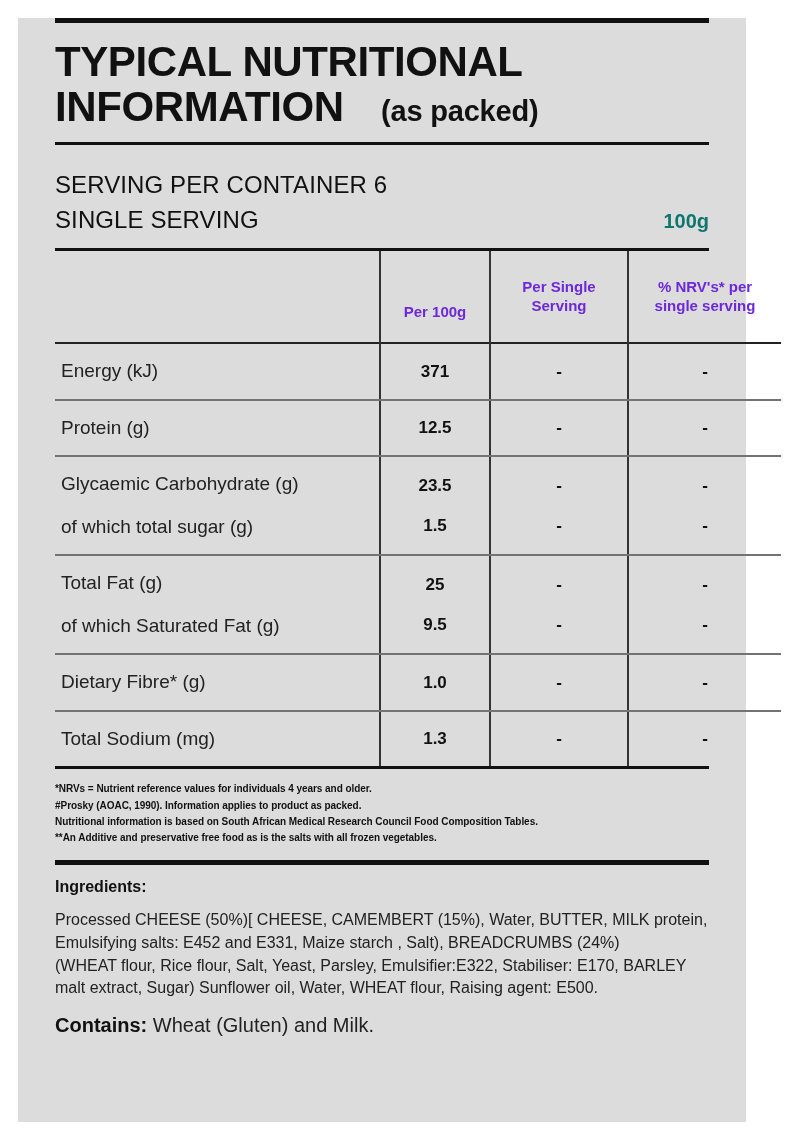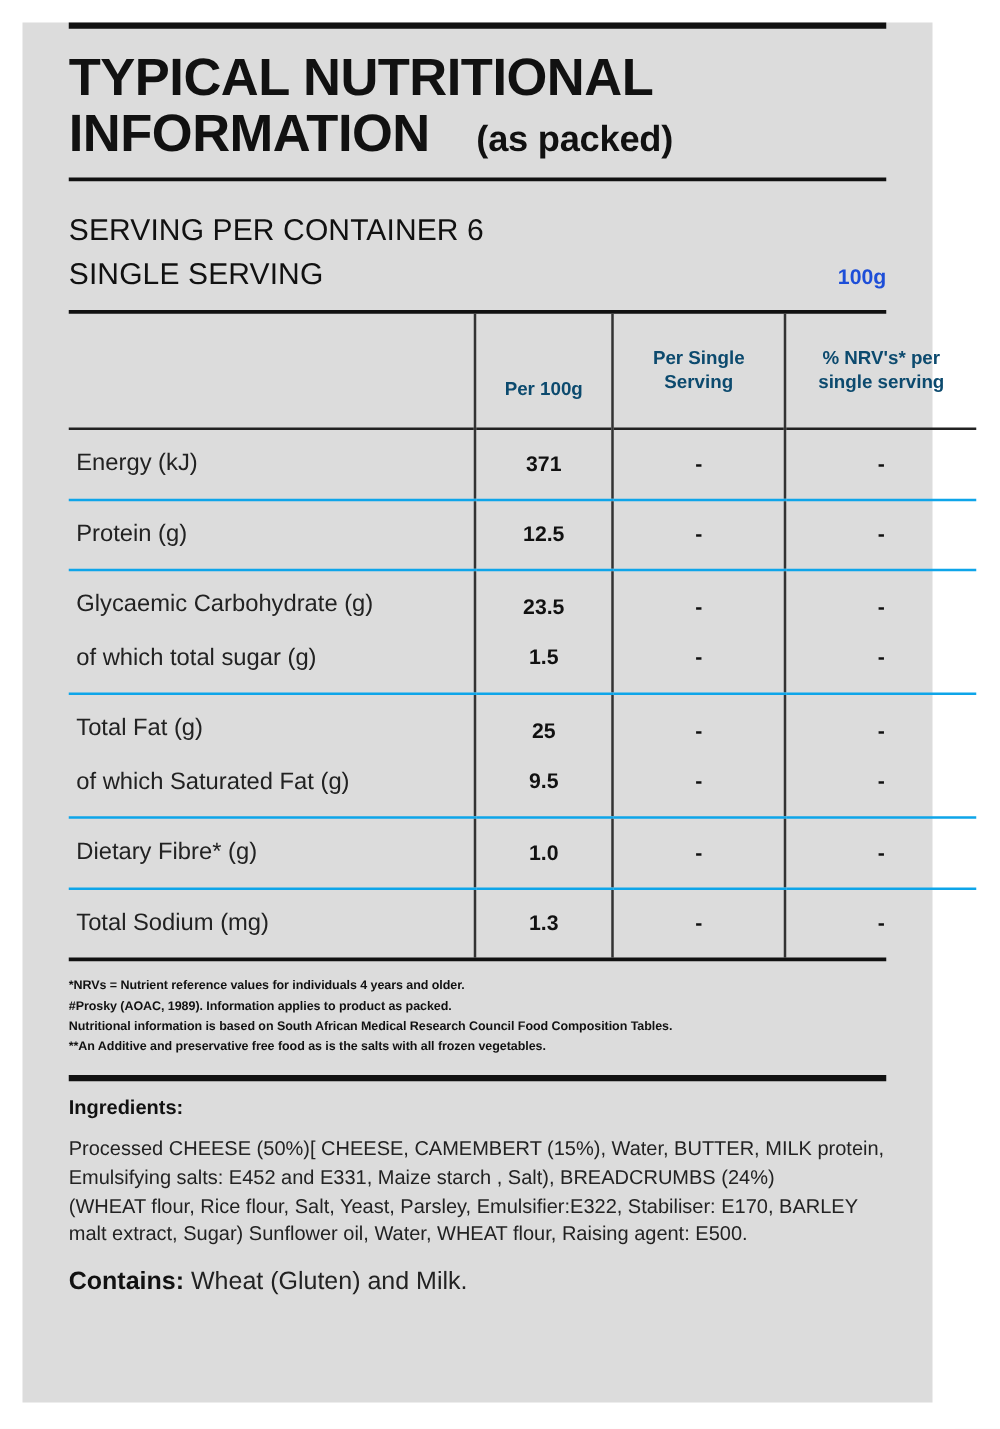--- a/index.html
+++ b/index.html
@@ -72,23 +72,23 @@
     line-height: 1.45;
     color: #111111;
     letter-spacing: 0.1px;
   }
   .serving-row {
     display: flex;
     justify-content: space-between;
     align-items: baseline;
   }
   .serving-weight {
-    font-size: 17px;
-    font-weight: bold;
-    color: #1d4ed8;
+    font-size: 20px;
+    font-weight: bold;
+    color: #0f766e;
   }
 
   
   table.nutrition {
     width: 100%;
     border-collapse: collapse;
     table-layout: fixed;
   }
   table.nutrition col.c-label { width: 325px; }
   table.nutrition col.c-per100 { width: 110px; }
@@ -103,21 +103,21 @@
 
   .th-head {
     height: 92px;
     border-bottom: 2px solid #222222;
   }
   .th-head .hd {
     font-size: 15px;
     font-weight: bold;
     line-height: 1.25;
     text-align: center;
-    color: #0c4a6e;
+    color: #6d28d9;
     padding: 0 8px;
   }
   .th-head .hd-per100 {
     padding-top: 32px;
   }
   .th-head .hd-left {
     text-align: left;
   }
 
   .vline { border-left: 2px solid #333333; }
@@ -139,21 +139,21 @@
   .row-cell-dash {
     font-size: 17px;
     font-weight: bold;
     color: #111111;
     text-align: center;
     line-height: 1.5;
   }
   .sub-line {
     margin-top: 14px;
   }
-  tr.band > td { border-bottom: 2px solid #0ea5e9; }
+  tr.band > td { border-bottom: 2px solid #737373; }
   tr.band > td.cell-pad { padding-top: 13px; padding-bottom: 13px; }
   tr.last-band > td { border-bottom: none; }
 
   
   .footnotes {
     padding-top: 12px;
     padding-bottom: 14px;
   }
   .footnote {
     font-size: 10px;
@@ -338,21 +338,21 @@
           <td class="vline cell-pad">
             <div class="row-cell-dash">-</div>
           </td>
         </tr>
       </tbody>
     </table>
     <div class="rule-med"></div>
 
     <div class="footnotes">
       <div class="footnote">*NRVs = Nutrient reference values for individuals 4 years and older.</div>
-      <div class="footnote">#Prosky (AOAC, 1989). Information applies to product as packed.</div>
+      <div class="footnote">#Prosky (AOAC, 1990). Information applies to product as packed.</div>
       <div class="footnote">Nutritional information is based on South African Medical Research Council Food Composition Tables.</div>
       <div class="footnote">**An Additive and preservative free food as is the salts with all frozen vegetables.</div>
     </div>
     <div class="rule-thick"></div>
 
     <div class="ingredients">
       <div class="ing-heading">Ingredients:</div>
       <div class="ing-body">
         <div class="ing-line">Processed CHEESE (50%)[ CHEESE, CAMEMBERT (15%), Water, BUTTER, MILK protein,</div>
         <div class="ing-line">Emulsifying salts: E452 and E331, Maize starch , Salt), BREADCRUMBS (24%)</div>

